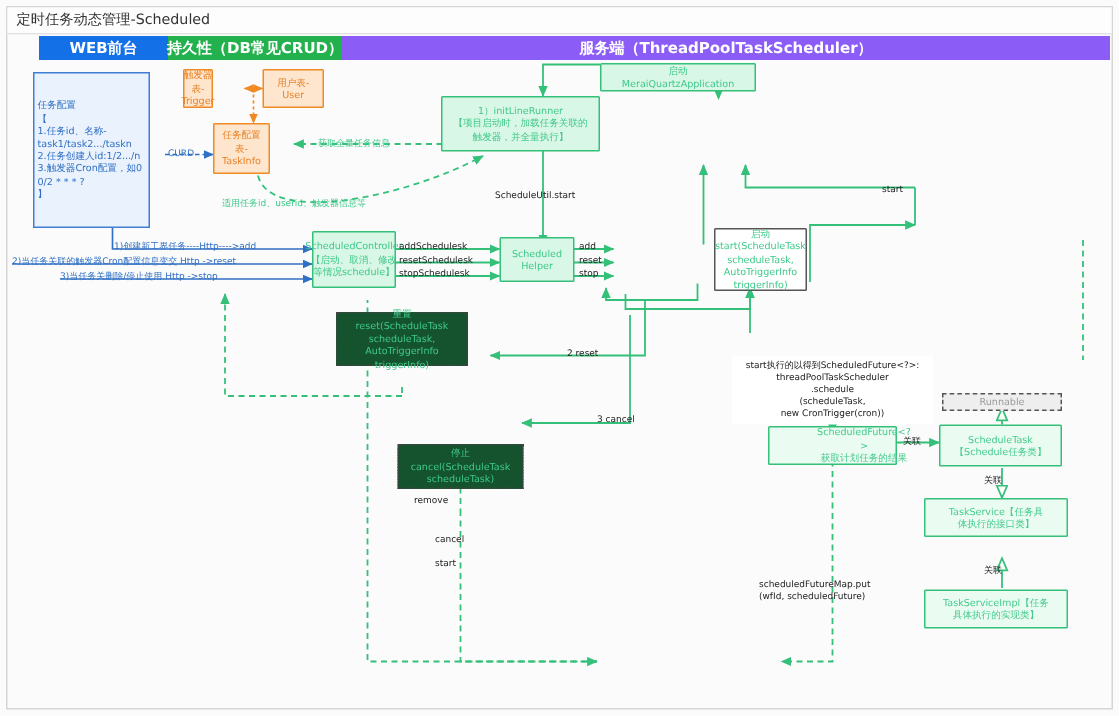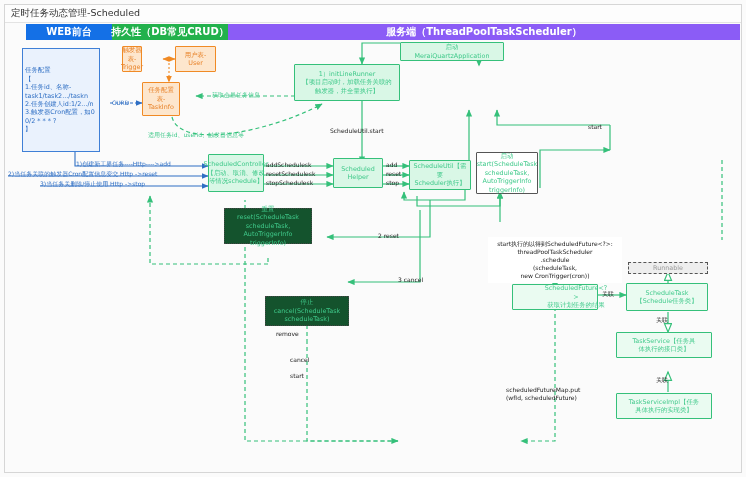--- a/index.html
+++ b/index.html
@@ -145,22 +145,20 @@
 MeraiQuartzApplication</div>
   <div class="node green" style="left:294px;top:64px;width:106px;height:37px;">1）initLineRunner
 【项目启动时，加载任务关联的
 触发器，并全量执行】</div>
 
   <div class="node green" style="left:208px;top:154px;width:56px;height:38px;">ScheduledController
 【启动、取消、修改
 等情况schedule】</div>
   <div class="node green" style="left:333px;top:158px;width:50px;height:30px;">Scheduled
 Helper</div>
-  <div class="node green" style="left:409px;top:160px;width:62px;height:30px;">ScheduleUtil【需要
-Scheduler执行】</div>
   <div class="node white-n" style="left:476px;top:152px;width:62px;height:42px;">启动
 start(ScheduleTask
 scheduleTask,
 AutoTriggerInfo
 triggerInfo)</div>
 
   <div class="node dashed-box" style="left:224px;top:208px;width:88px;height:36px;">重置
 reset(ScheduleTask
 scheduleTask,
 AutoTriggerInfo

